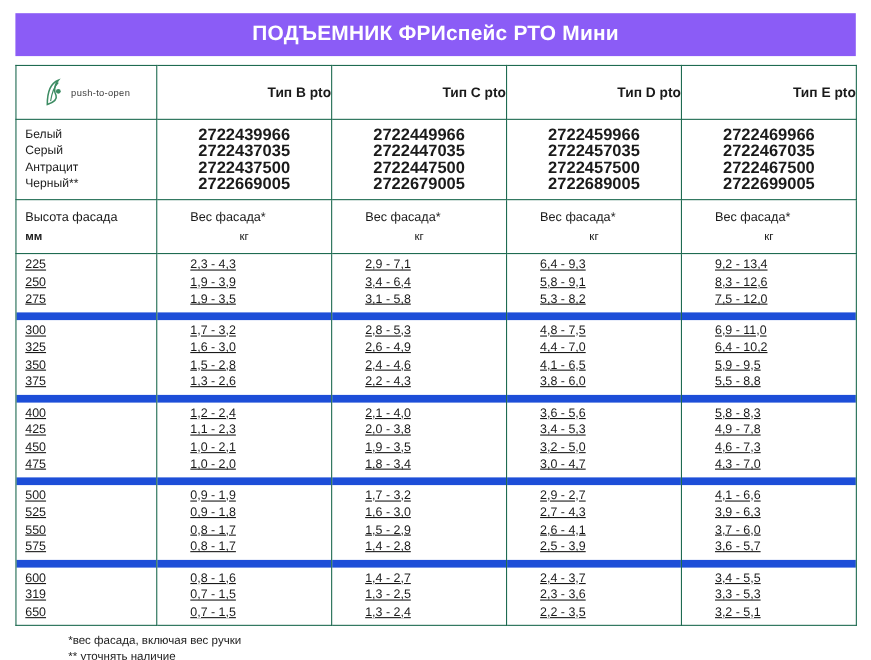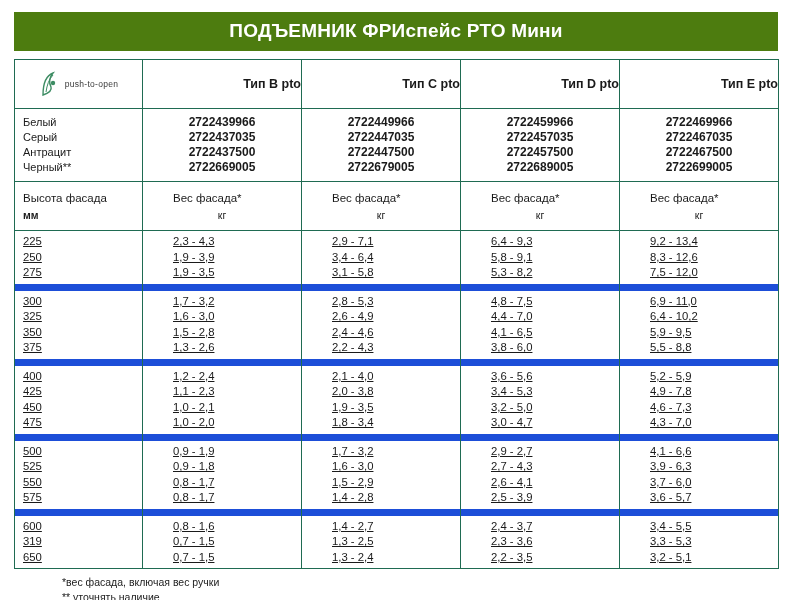--- a/index.html
+++ b/index.html
@@ -16,21 +16,21 @@
   }
   .page {
     position: relative;
     width: 792px;
     height: 600px;
     box-sizing: border-box;
     padding: 10px 14px 0 14px;
   }
   
   .banner {
-    background: #4d7c0f;
+    background: #8b5cf6;
     color: #ffffff;
     text-align: center;
     font-size: 19px;
     font-weight: bold;
     letter-spacing: 0.2px;
     padding: 8px 0 9px 0;
     margin: 2px 0 8px 0;
   }
   
   table.matrix {
@@ -91,21 +91,21 @@
     line-height: 15px;
     font-size: 11px;
   }
   .art-label {
     padding-left: 8px;
     text-align: left;
   }
   .art-num {
     text-align: center;
     font-weight: bold;
-    font-size: 12px;
+    font-size: 15px;
   }
 
   
   .wh-cell { padding: 0; }
   .wh-block {
     padding: 7px 0 7px 0;
   }
   .wh-line1 {
     height: 18px;
     line-height: 18px;
@@ -399,21 +399,21 @@
             <div class="row v">8,3  -  12,6</div>
             <div class="row v">7,5  -  12,0</div>
           </div>
           <div class="grp">
             <div class="row v">6,9  -  11,0</div>
             <div class="row v">6,4  -  10,2</div>
             <div class="row v">5,9  -  9,5</div>
             <div class="row v">5,5  -  8,8</div>
           </div>
           <div class="grp">
-            <div class="row v">5,2  -  5,9</div>
+            <div class="row v">5,8  -  8,3</div>
             <div class="row v">4,9  -  7,8</div>
             <div class="row v">4,6  -  7,3</div>
             <div class="row v">4,3  -  7,0</div>
           </div>
           <div class="grp">
             <div class="row v">4,1  -  6,6</div>
             <div class="row v">3,9  -  6,3</div>
             <div class="row v">3,7  -  6,0</div>
             <div class="row v">3,6  -  5,7</div>
           </div>

